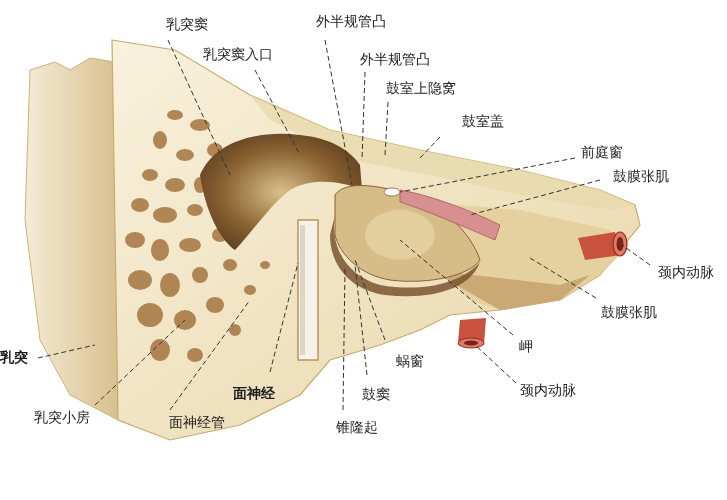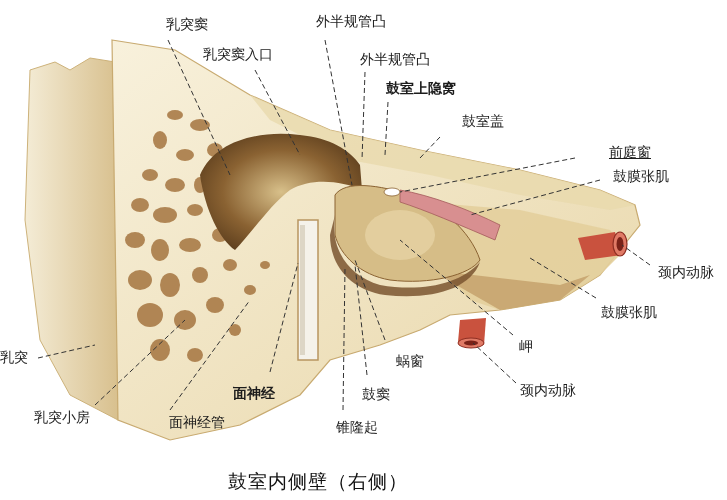--- a/index.html
+++ b/index.html
@@ -128,30 +128,29 @@
       <line x1="95" y1="405" x2="185" y2="320"></line>
       <line x1="170" y1="410" x2="250" y2="300"></line>
       <line x1="343" y1="410" x2="345" y2="268"></line>
     </g>
   </svg>
 
   <span class="lbl" style="left:166px;top:16px;">乳突窦</span>
   <span class="lbl" style="left:316px;top:13px;">外半规管凸</span>
   <span class="lbl" style="left:203px;top:46px;">乳突窦入口</span>
   <span class="lbl" style="left:360px;top:51px;">外半规管凸</span>
-  <span class="lbl" style="left:386px;top:80px;font-weight:bold;">鼓室上隐窝</span>
+  <span class="lbl" style="left:386px;top:80px;">鼓室上隐窝</span>
   <span class="lbl" style="left:436px;top:113px;margin-left:26px;">鼓室盖</span>
-  <span class="lbl" style="left:609px;top:144px;text-decoration:underline;">前庭窗</span>
+  <span class="lbl" style="left:581px;top:144px;">前庭窗</span>
   <span class="lbl" style="left:613px;top:168px;">鼓膜张肌</span>
   <span class="lbl" style="left:658px;top:264px;">颈内动脉</span>
   <span class="lbl" style="left:601px;top:304px;">鼓膜张肌</span>
   <span class="lbl" style="left:519px;top:338px;">岬</span>
   <span class="lbl" style="left:396px;top:353px;">蜗窗</span>
   <span class="lbl" style="left:520px;top:382px;">颈内动脉</span>
-  <span class="lbl" style="left:0px;top:349px;">乳突</span>
+  <span class="lbl" style="left:0px;top:349px;font-weight:bold;">乳突</span>
   <span class="lbl" style="left:233px;top:385px;font-weight:bold;">面神经</span>
   <span class="lbl" style="left:362px;top:386px;">鼓窦</span>
   <span class="lbl" style="left:27px;top:409px;margin-left:7px;">乳突小房</span>
   <span class="lbl" style="left:169px;top:414px;">面神经管</span>
   <span class="lbl" style="left:336px;top:419px;">锥隆起</span>
 
-  <div class="caption">鼓室内侧壁（右侧）</div>
 </div>
 
 </body></html>

